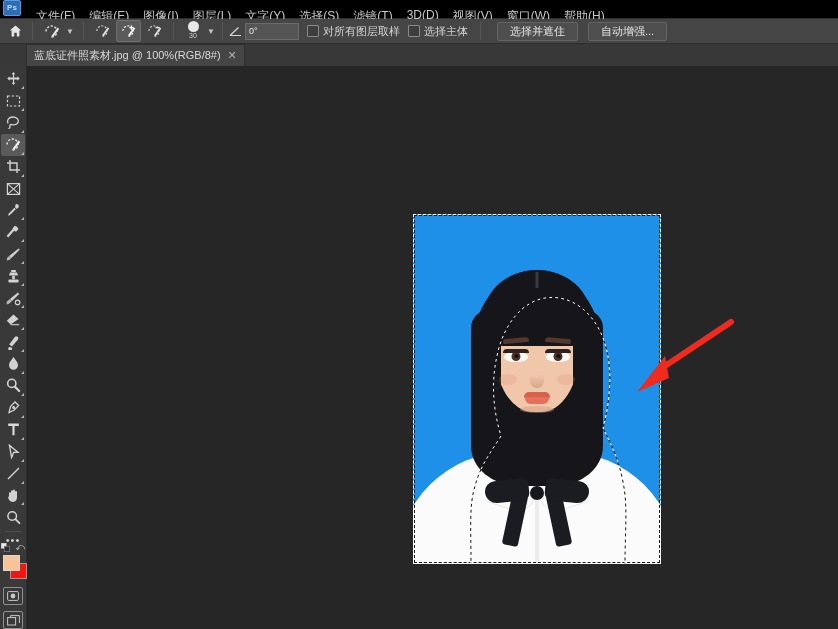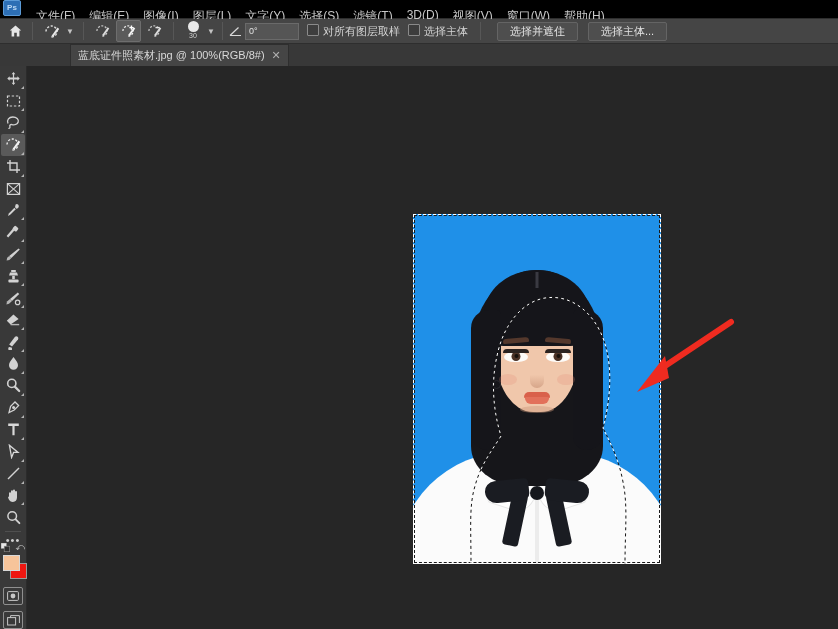--- a/index.html
+++ b/index.html
@@ -115,21 +115,21 @@
   .angle-input {
     width: 46px; height: 15px;
     background: #555555;
     border: 1px solid #6a6a6a;
     color: #e2e2e2;
     font-size: 9px;
     padding: 0 3px;
     line-height: 15px;
   }
   .cb-group {
-    display: flex; align-items: flex-start; gap: 4px;
+    display: flex; align-items: center; gap: 4px;
     margin-left: 8px;
   }
   .cbox {
     width: 10px; height: 10px;
     border: 1px solid #8a8a8a;
     background: #3d3d3d;
     border-radius: 1px;
   }
   .cb-label { color: #d5d5d5; font-size: 11px; white-space: nowrap; }
   .opt-btn {
@@ -156,21 +156,20 @@
   }
   .doctab {
     height: 21px;
     background: #454545;
     border: 1px solid #2e2e2e;
     border-bottom: none;
     display: flex;
     align-items: center;
     padding: 0 7px;
     gap: 7px;
-    margin-left: 44px;
   }
   .doctab-label {
     color: #d8d8d8;
     font-size: 11px;
     white-space: nowrap;
   }
   .doctab-close {
     color: #b0b0b0;
     font-size: 11px;
     line-height: 11px;
@@ -639,21 +638,21 @@
     </div>
 
     <div class="cb-group">
       <div class="cbox"></div>
       <div class="cb-label">选择主体</div>
     </div>
 
     <div class="opt-sep" style="margin-left:12px"></div>
 
     <div class="opt-btn">选择并遮住</div>
-    <div class="opt-btn">选择主体...</div>
+    <div class="opt-btn">自动增强...</div>
   </div>
 
   <div class="tabbar">
     <div class="doctab">
       <span class="doctab-label">蓝底证件照素材.jpg @ 100%(RGB/8#)</span>
       <span class="doctab-close">✕</span>
     </div>
   </div>
 
   <div class="bodyrow">

